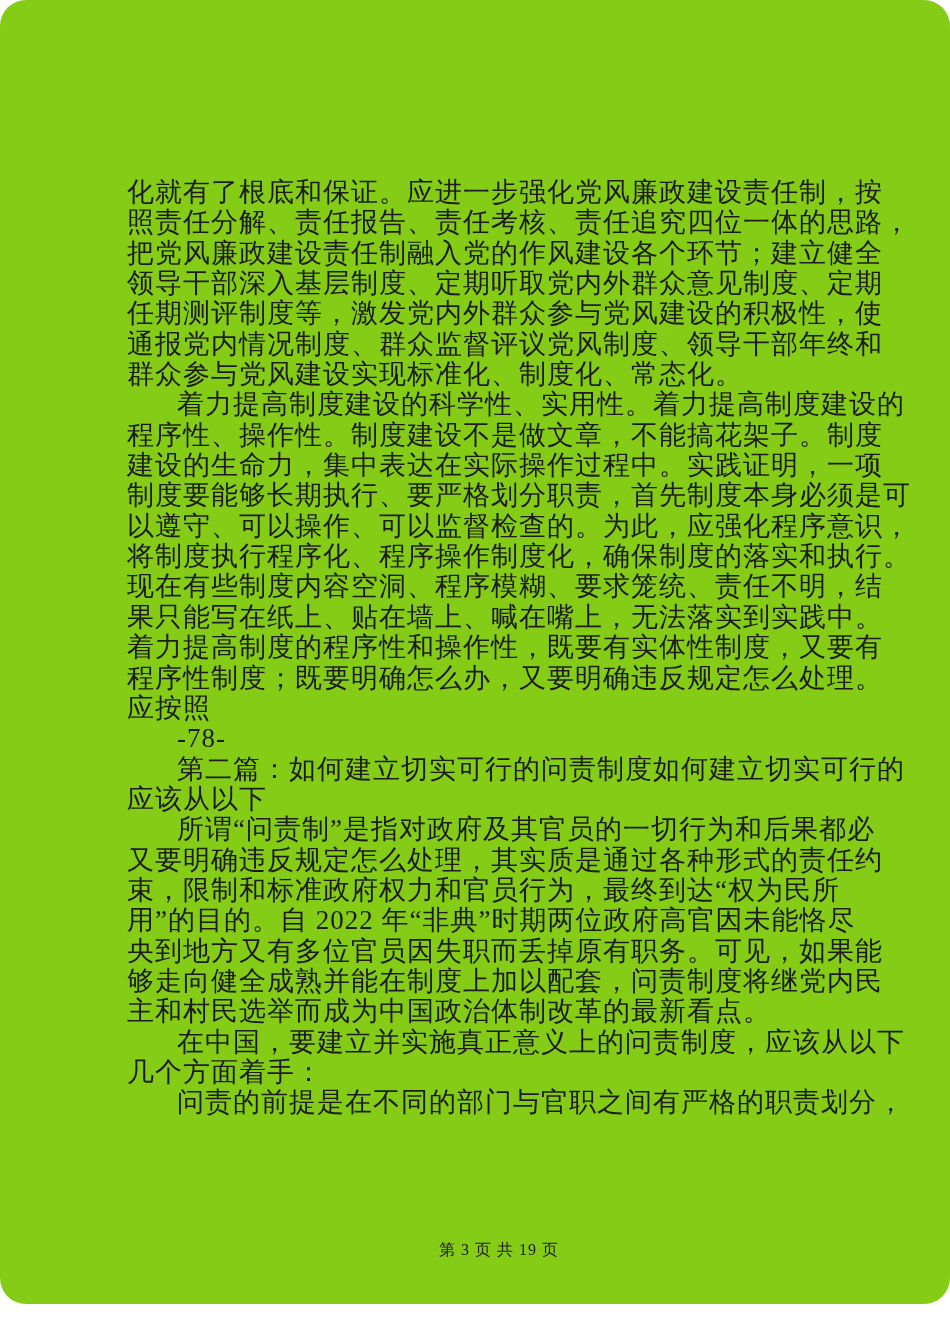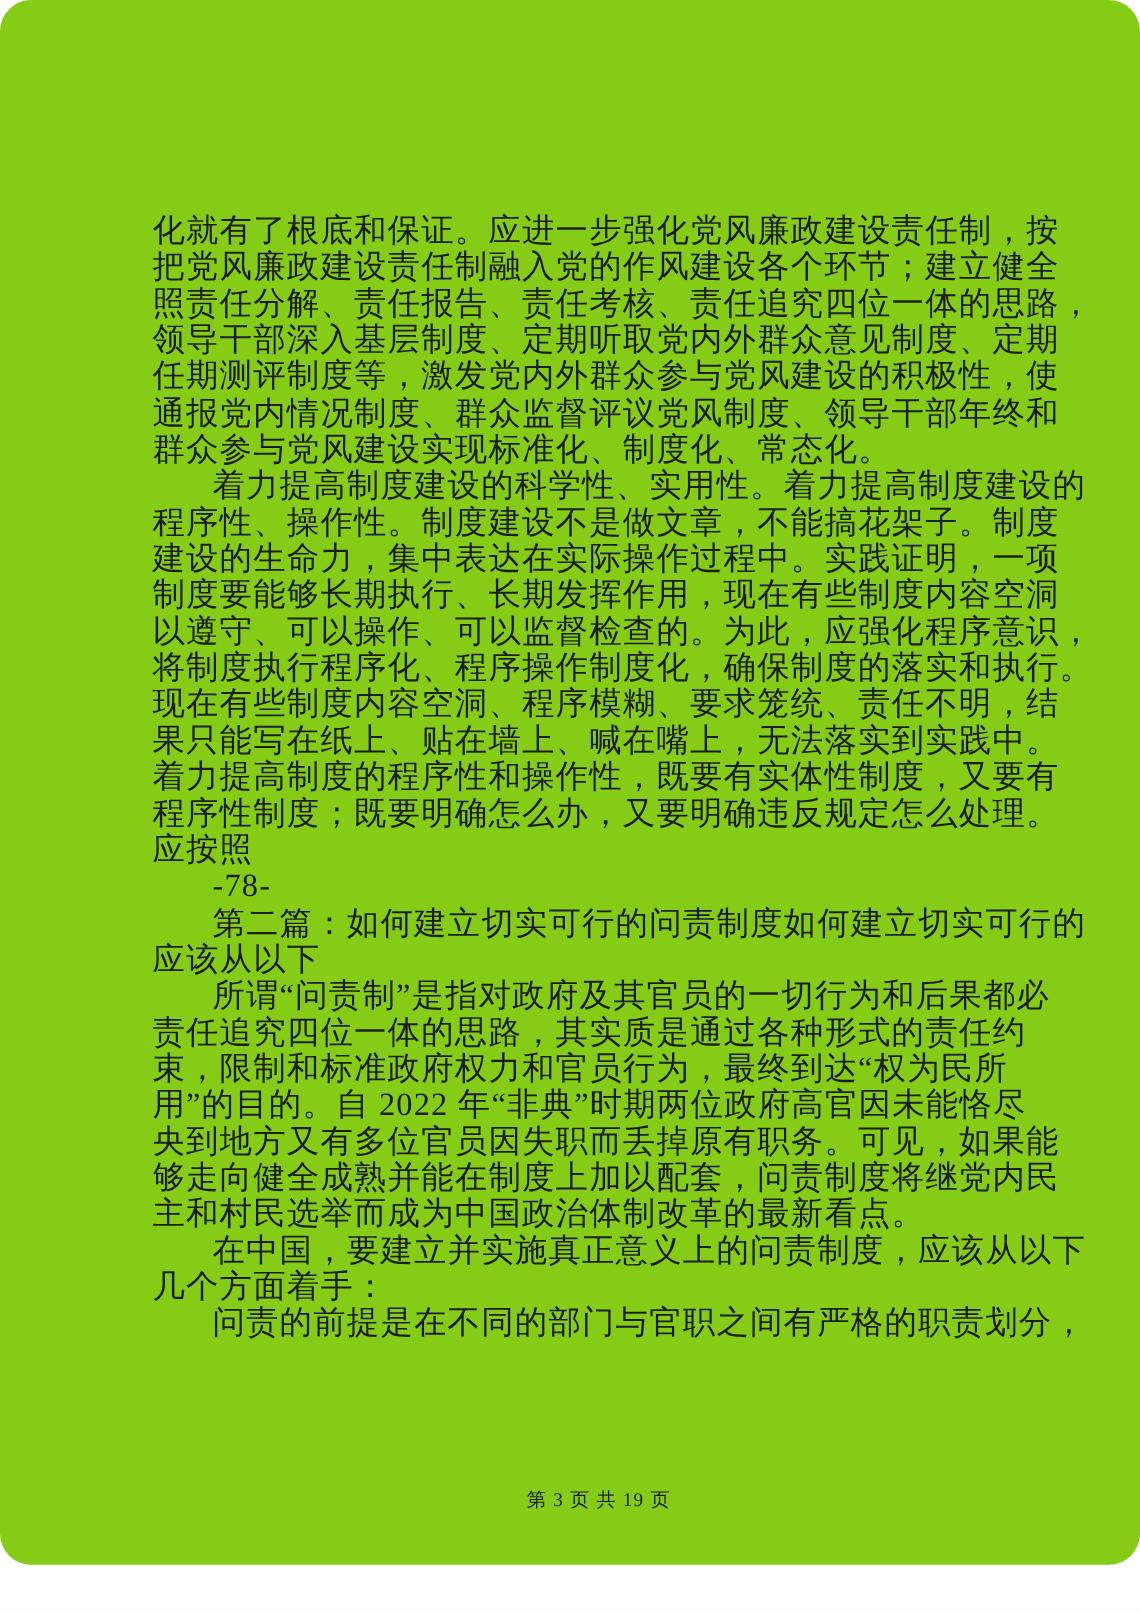--- a/index.html
+++ b/index.html
@@ -50,42 +50,42 @@
     letter-spacing: 1px;
     color: #1c1c1c;
   }
 </style>
 </head>
 <body>
 
 <div class="page">
   <div class="body-text">
       <div class="line">化就有了根底和保证。应进一步强化党风廉政建设责任制，按</div>
+      <div class="line">照责任分解、责任报告、责任考核、责任追究四位一体的思路，</div>
       <div class="line">把党风廉政建设责任制融入党的作风建设各个环节；建立健全</div>
-      <div class="line">照责任分解、责任报告、责任考核、责任追究四位一体的思路，</div>
       <div class="line">领导干部深入基层制度、定期听取党内外群众意见制度、定期</div>
       <div class="line">任期测评制度等，激发党内外群众参与党风建设的积极性，使</div>
       <div class="line">通报党内情况制度、群众监督评议党风制度、领导干部年终和</div>
       <div class="line">群众参与党风建设实现标准化、制度化、常态化。</div>
       <div class="line indent">着力提高制度建设的科学性、实用性。着力提高制度建设的</div>
       <div class="line">程序性、操作性。制度建设不是做文章，不能搞花架子。制度</div>
       <div class="line">建设的生命力，集中表达在实际操作过程中。实践证明，一项</div>
-      <div class="line">制度要能够长期执行、长期发挥作用，现在有些制度内容空洞</div>
+      <div class="line">制度要能够长期执行、要严格划分职责，首先制度本身必须是可</div>
       <div class="line">以遵守、可以操作、可以监督检查的。为此，应强化程序意识，</div>
       <div class="line">将制度执行程序化、程序操作制度化，确保制度的落实和执行。</div>
       <div class="line">现在有些制度内容空洞、程序模糊、要求笼统、责任不明，结</div>
       <div class="line">果只能写在纸上、贴在墙上、喊在嘴上，无法落实到实践中。</div>
       <div class="line">着力提高制度的程序性和操作性，既要有实体性制度，又要有</div>
       <div class="line">程序性制度；既要明确怎么办，又要明确违反规定怎么处理。</div>
       <div class="line">应按照</div>
       <div class="line indent">-78-</div>
       <div class="line indent">第二篇：如何建立切实可行的问责制度如何建立切实可行的</div>
       <div class="line">应该从以下</div>
       <div class="line indent">所谓“问责制”是指对政府及其官员的一切行为和后果都必</div>
-      <div class="line">责任追究四位一体的思路，其实质是通过各种形式的责任约</div>
+      <div class="line">又要明确违反规定怎么处理，其实质是通过各种形式的责任约</div>
       <div class="line">束，限制和标准政府权力和官员行为，最终到达“权为民所</div>
       <div class="line">用”的目的。自 2022 年“非典”时期两位政府高官因未能恪尽</div>
       <div class="line">央到地方又有多位官员因失职而丢掉原有职务。可见，如果能</div>
       <div class="line">够走向健全成熟并能在制度上加以配套，问责制度将继党内民</div>
       <div class="line">主和村民选举而成为中国政治体制改革的最新看点。</div>
       <div class="line indent">在中国，要建立并实施真正意义上的问责制度，应该从以下</div>
       <div class="line">几个方面着手：</div>
       <div class="line indent">问责的前提是在不同的部门与官职之间有严格的职责划分，</div>
     </div>
   <div class="footer">

